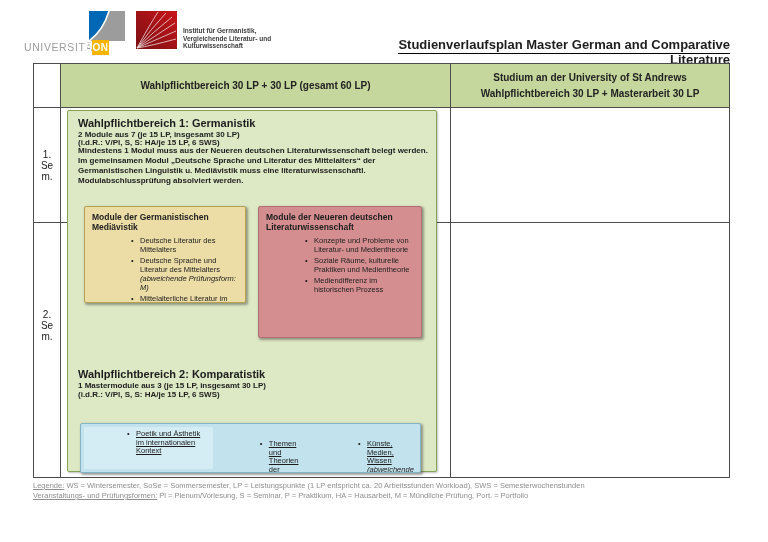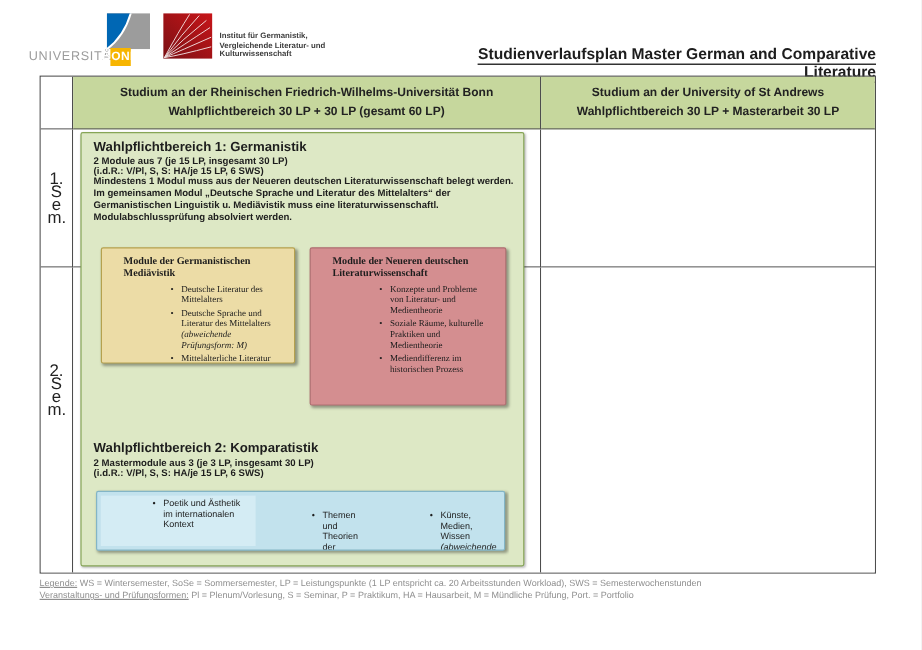--- a/index.html
+++ b/index.html
@@ -50,46 +50,46 @@
   .cell{background:#fff;}
   .br{border-right:1px solid var(--grid-line);}
   .bb{border-bottom:1px solid var(--grid-line);}
   .head{
     background:var(--header-green);display:flex;flex-direction:column;
     align-items:center;justify-content:center;gap:5px;
     font-size:10px;font-weight:bold;text-align:center;color:#222;
   }
   .semcell{display:flex;align-items:center;justify-content:center;}
   .semcell.low{padding-bottom:50px;}
-  .semlabel{width:15px;font-size:14px;line-height:11px;text-align:center;word-break:break-all;color:#222;}
+  .semlabel{width:15px;font-size:10px;line-height:11px;text-align:center;word-break:break-all;color:#222;}
   
   .panel{
     position:absolute;left:67px;top:110px;width:370px;height:362px;
     background:var(--panel-green);border:1.5px solid var(--panel-green-border);
     border-radius:2px;box-shadow:1px 1px 2px rgba(0,0,0,0.25);z-index:5;
   }
   .sec-title{position:absolute;left:10px;font-size:11px;font-weight:bold;}
   .sec-line{position:absolute;left:10px;font-size:8px;font-weight:bold;line-height:9.5px;text-align:center;}
   .sec-note{position:absolute;left:10px;top:35px;width:356px;font-size:8px;font-weight:bold;line-height:10px;}
   .modbox{
     position:absolute;border-radius:2px;box-shadow:1.5px 1.5px 2.5px rgba(0,0,0,0.35);
-    padding:5px 18px;font-size:7.5px;line-height:9px;overflow:hidden;font-family:Liberation Serif, serif;
+    padding:5px 7px;font-size:7.5px;line-height:9px;overflow:hidden;
   }
   .modbox h3{font-size:8.5px;line-height:10px;margin-bottom:4px;}
   .modbox ul, .kmod ul{list-style:none;margin-left:38px;}
   .modbox li, .kmod li{position:relative;padding-left:10px;margin-bottom:2px;}
   .modbox li::before, .kmod li::before{content:"\2022";position:absolute;left:1px;top:0;}
   .modbox em, .kmod em{font-style:italic;}
   .box-tan{left:16px;top:95px;width:162px;height:97px;background:var(--tan);border:1px solid var(--tan-border);}
   .box-pink{left:190px;top:95px;width:164px;height:132px;background:var(--pink);border:1px solid var(--pink-border);}
   .kompbox{
-    position:absolute;left:12px;top:298px;width:341px;height:50px;
+    position:absolute;left:12px;top:312px;width:341px;height:50px;
     background:var(--blue);border:1px solid var(--blue-border);border-radius:2px;
     box-shadow:1.5px 1.5px 2.5px rgba(0,0,0,0.35);
-    display:flex;overflow:hidden;font-size:7.5px;line-height:8.7px;
+    display:flex;overflow:hidden;font-size:7.5px;line-height:8.7px;text-decoration:underline;
   }
   .kmod{padding:16px 5px;}
   .kmod.c1{flex:0 0 38%;background:var(--blue-light);margin:3px;padding:3px 4px;}
   .kmod.c2{flex:0 0 29%;}
   .kmod.c3{flex:1 1 auto;}
   
   .legend{position:absolute;left:33px;top:481px;width:712px;font-size:7.5px;line-height:10px;color:var(--legend-gray);}
   .legend .lbl{text-decoration:underline;}
 </style>
 </head>
@@ -128,21 +128,20 @@
     <div>Kulturwissenschaft</div>
   </div>
 
   <div class="doc-title">
     <span>Studienverlaufsplan Master German and Comparative Literature</span>
   </div>
 
   <div class="sheet">
     <div class="cell br bb"></div>
     <div class="cell br bb head">
-      <div>Studium an der Rheinischen Friedrich-Wilhelms-Universität Bonn</div>
       <div>Wahlpflichtbereich 30 LP + 30 LP (gesamt 60 LP)</div>
     </div>
     <div class="cell bb head">
       <div>Studium an der University of St Andrews</div>
       <div>Wahlpflichtbereich 30 LP + Masterarbeit 30 LP</div>
     </div>
 
     <div class="cell br bb semcell">
       <div class="semlabel">1. Sem.</div>
     </div>
@@ -175,21 +174,21 @@
     <div class="modbox box-pink">
       <h3>Module der Neueren deutschen Literaturwissenschaft</h3>
       <ul>
         <li><span>Konzepte und Probleme von Literatur- und Medientheorie</span><em></em></li>
         <li><span>Soziale Räume, kulturelle Praktiken und Medientheorie</span><em></em></li>
         <li><span>Mediendifferenz im historischen Prozess</span><em></em></li>
       </ul>
     </div>
 
     <div class="sec-title" style="top:257px">Wahlpflichtbereich 2: Komparatistik</div>
-    <div class="sec-line" style="top:270px">2 Mastermodule aus 3 (je 3 LP, insgesamt 30 LP)</div>
+    <div class="sec-line" style="top:270px">1 Mastermodule aus 3 (je 15 LP, insgesamt 30 LP)</div>
     <div class="sec-line" style="top:279px">(i.d.R.: V/Pl, S, S: HA/je 15 LP, 6 SWS)</div>
 
     <div class="kompbox">
       <div class="kmod c1">
         <ul>
             <li><span>Poetik und Ästhetik im internationalen Kontext</span><em></em></li>
           </ul>
       </div>
       <div class="kmod c2">
         <ul>

